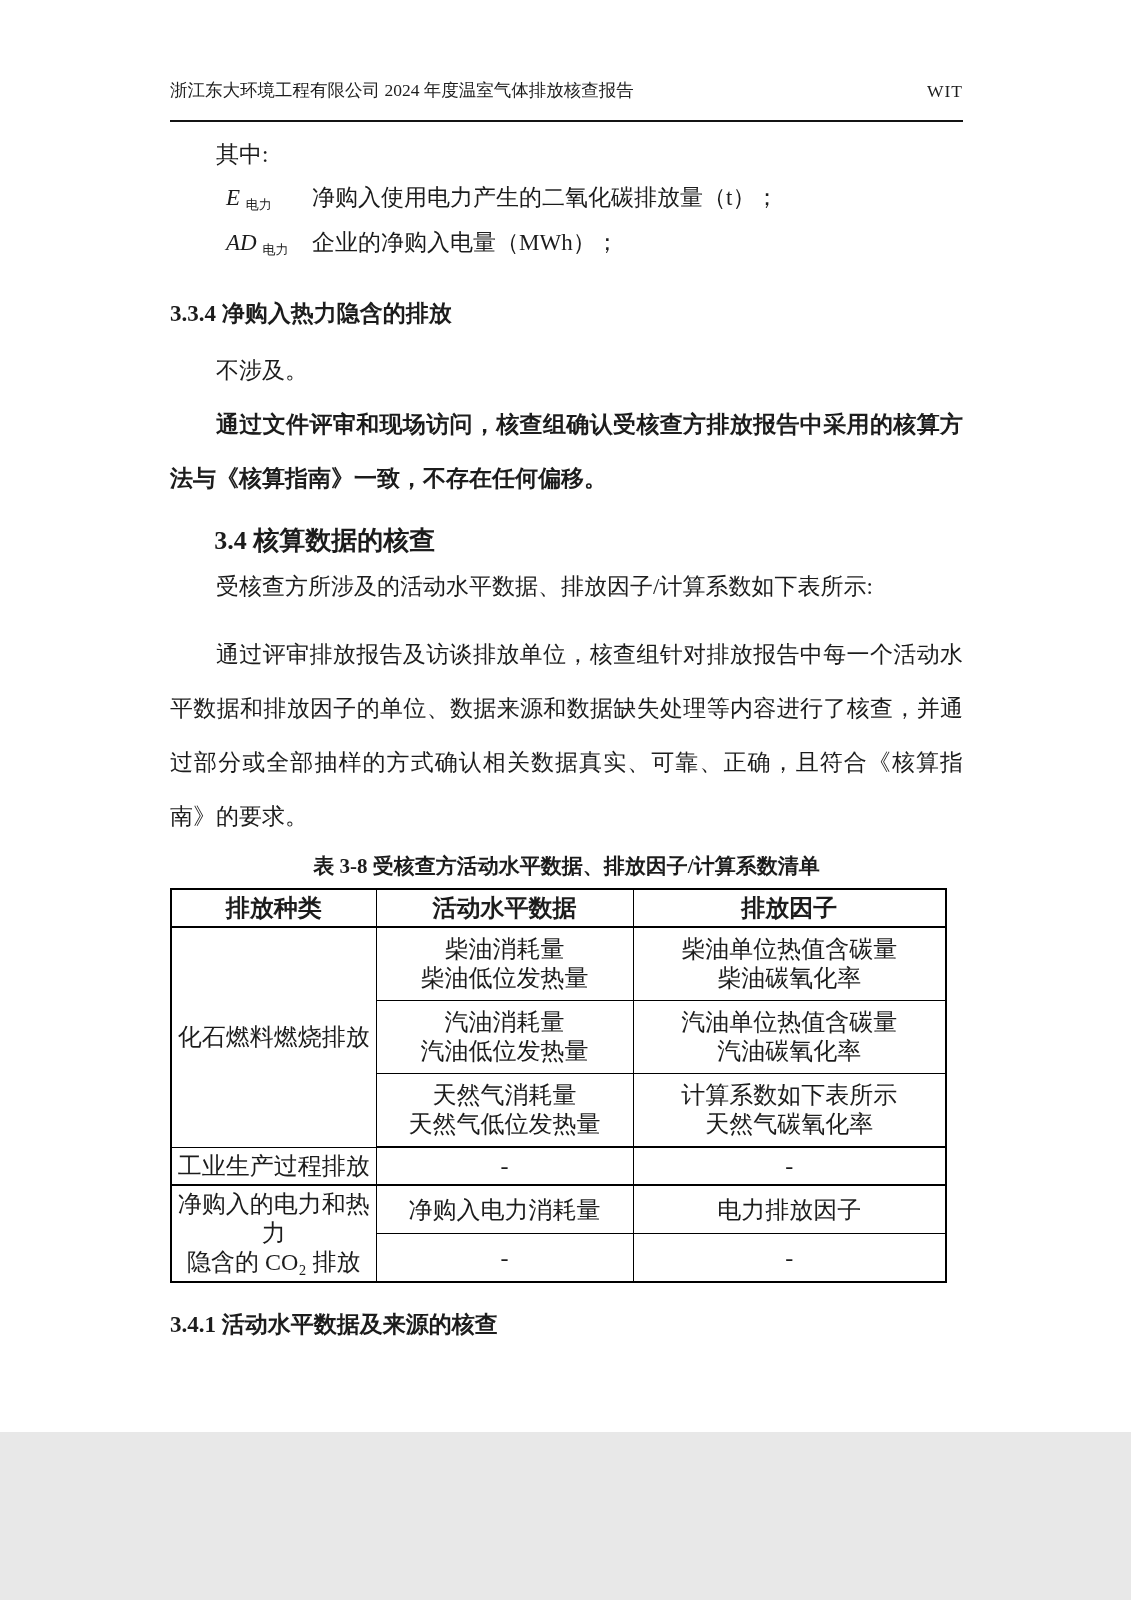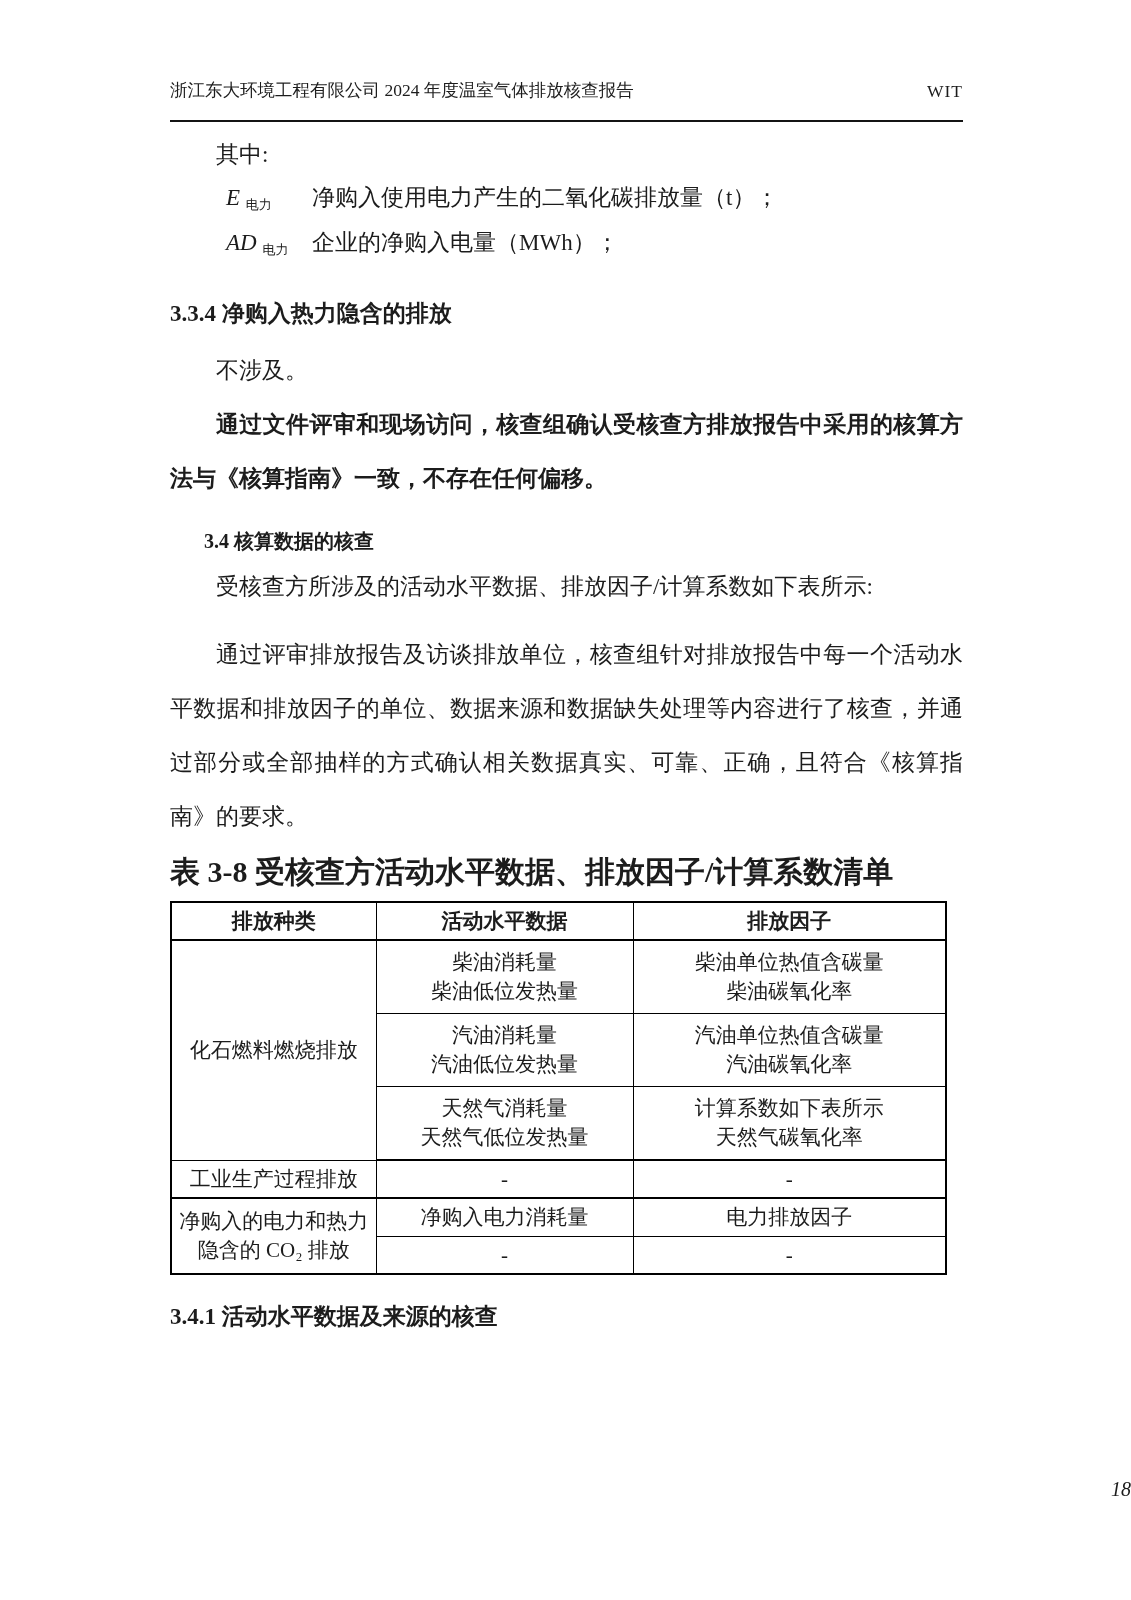--- a/index.html
+++ b/index.html
@@ -1,20 +1,20 @@
 <!DOCTYPE html>
 <html lang="zh"><head>
 <meta charset="utf-8">
 <style>
   * { margin: 0; padding: 0; box-sizing: border-box; }
   html, body { background: #e8e8e8; }
   .page {
     position: relative;
     width: 1131px;
-    height: 1600px;
+    height: 1432px;
     margin: 0 auto;
     background: #ffffff;
     color: #1c1c1c;
     font-family: "Liberation Serif", "DejaVu Serif", serif;
     overflow: hidden;
   }
   
   .doc-header {
     margin: 78px 168px 0 170px;
     display: flex;
@@ -63,38 +63,39 @@
   .p {
     font-size: 23px;
     line-height: 54px;
     text-align: justify;
     text-indent: 2em;
   }
   .p.mt1 { margin-top: 14px; }
   .p.bold { font-weight: bold; }
   .h2 {
     font-weight: bold;
-    font-size: 20px;
+    font-size: 26px;
     margin-top: 16px;
     line-height: 38px;
     text-indent: 1.7em;
   }
   .table-caption {
     margin-top: 8px;
     margin-bottom: 8px;
-    font-weight: bold;
-    font-size: 30px;
+    text-align: center;
+    font-weight: bold;
+    font-size: 21px;
   }
   
   table.data-table {
     border-collapse: collapse;
     width: 775px;
     border: 2.2px solid #000;
     table-layout: fixed;
-    font-size: 21px;
+    font-size: 24px;
   }
   .data-table col.c1 { width: 205px; }
   .data-table col.c2 { width: 257px; }
   .data-table col.c3 { width: 313px; }
   .data-table th, .data-table td {
     border: 1.4px solid #000;
     text-align: center;
     vertical-align: middle;
     padding: 4px 4px;
     line-height: 28px;

